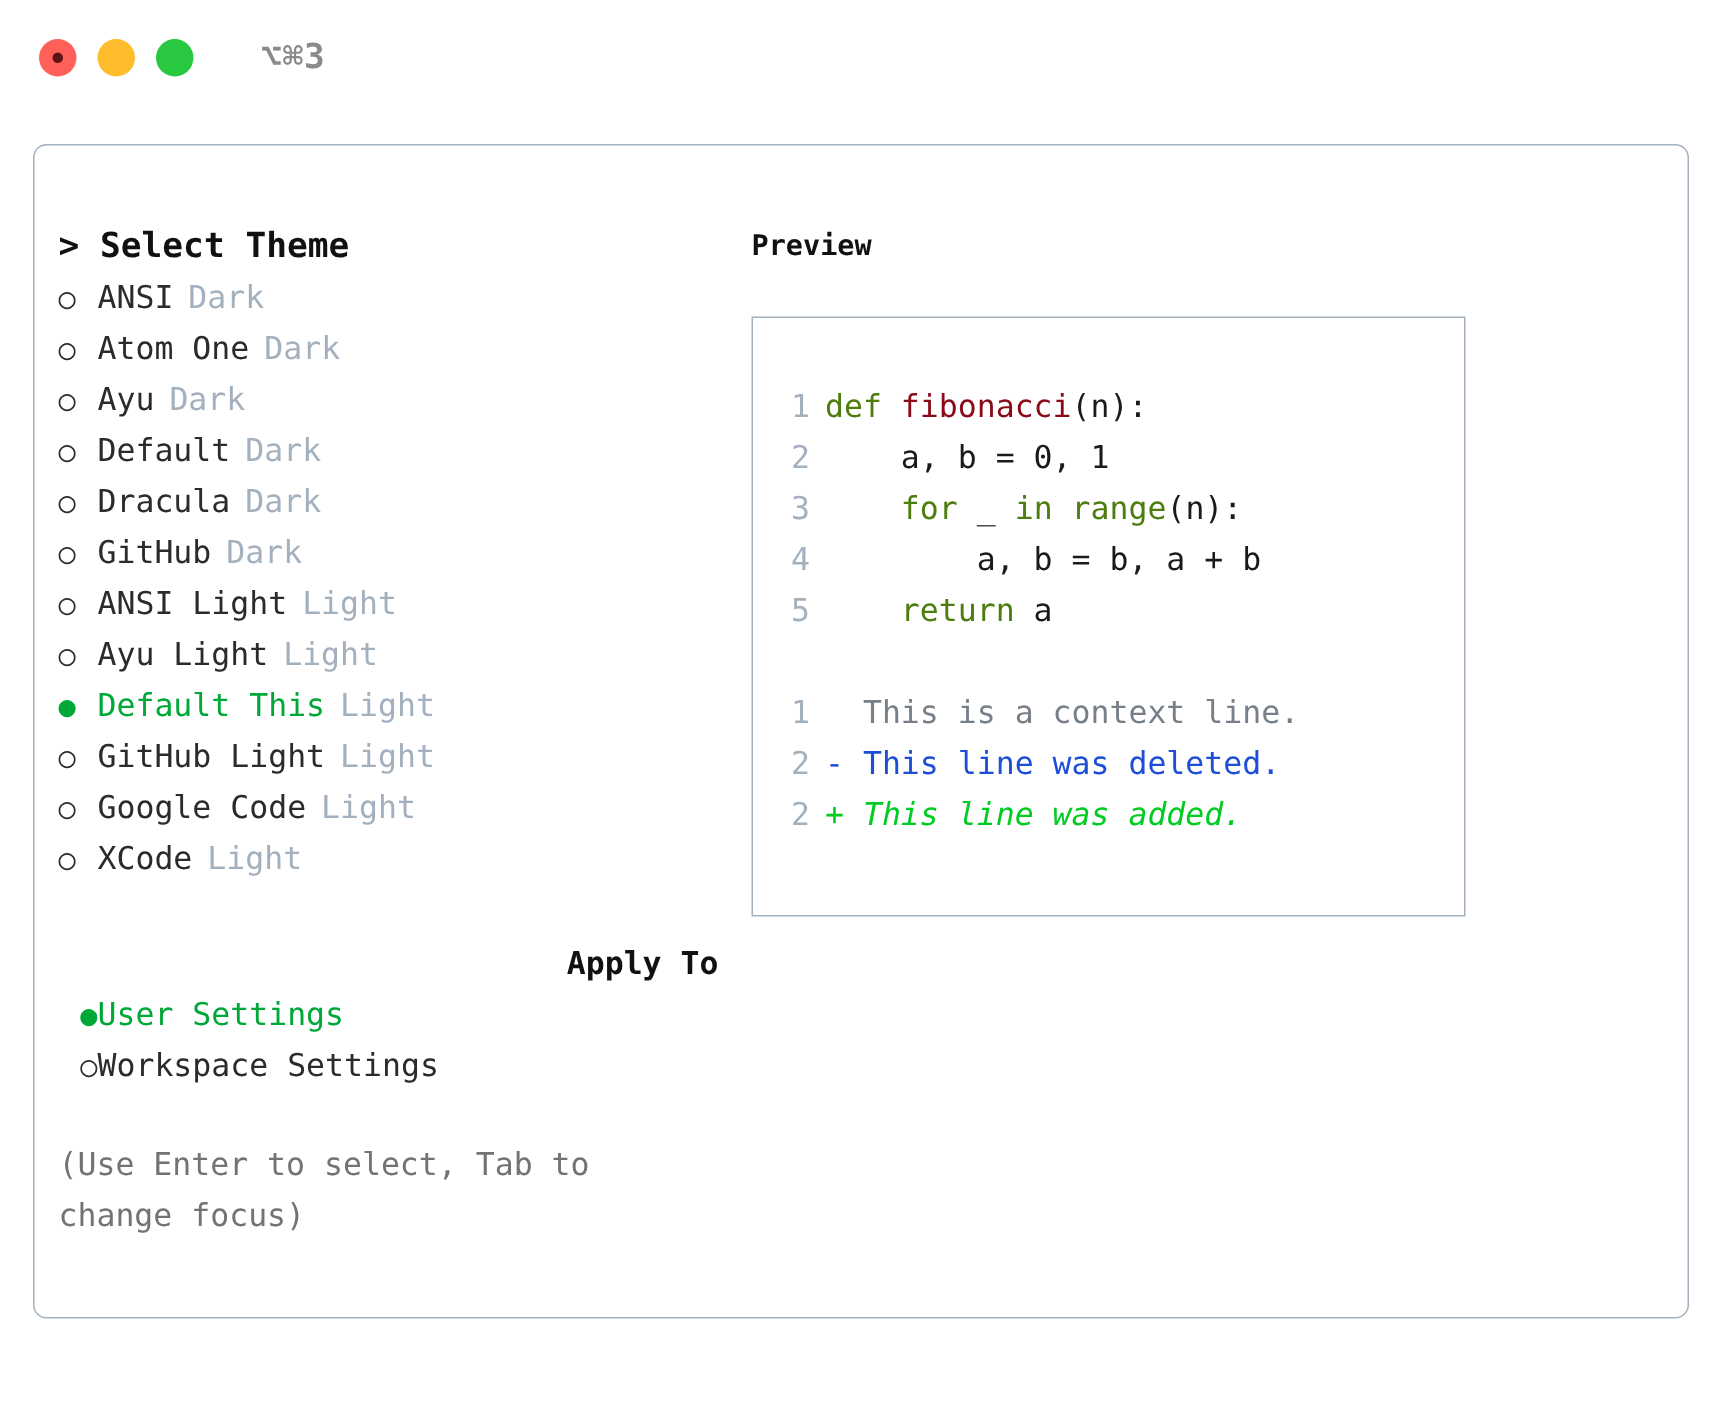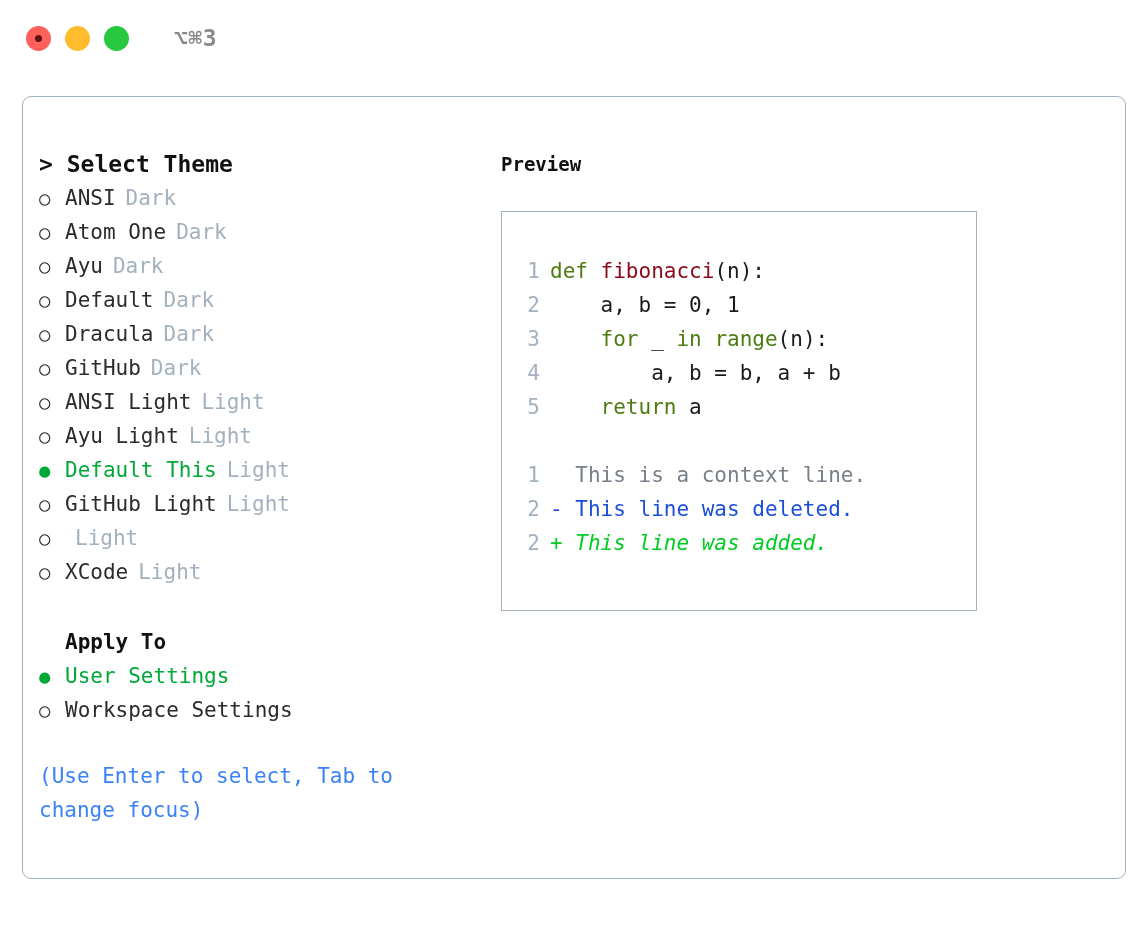--- a/index.html
+++ b/index.html
@@ -113,20 +113,21 @@
     line-height: 34px;
   }
   .marker.selected { color: #00a838; }
   .theme-name  { color: #2b2b2b; }
   .theme-row.selected .theme-name { color: #00a838; }
   .theme-kind  { color: #a3b0be; margin-left: 10px; }
 
   
   #apply-section {
     margin-top: 36px;
+    text-align: right;
   }
   #apply-header {
     font-size: 21px;
     font-weight: bold;
     color: #111111;
     padding-left: 26px;
     line-height: 34px;
     height: 34px;
   }
   .apply-row {
@@ -138,21 +139,21 @@
     white-space: pre;
   }
   .apply-label { color: #2b2b2b; }
   .apply-row.selected .apply-label { color: #00a838; }
 
   
   #hint {
     margin-top: 32px;
     width: 400px;
     font-size: 21px;
-    color: #3b82f6;
+    color: #737373;
     line-height: 34px;
   }
 
   
   #preview-column {
     position: absolute;
     left: 478px;
     top: 50px;
     width: 490px;
   }
@@ -222,21 +223,21 @@
           <div class="theme-row"><span class="marker">○</span><span class="theme-name">ANSI</span><span class="theme-kind">Dark</span></div>
           <div class="theme-row"><span class="marker">○</span><span class="theme-name">Atom One</span><span class="theme-kind">Dark</span></div>
           <div class="theme-row"><span class="marker">○</span><span class="theme-name">Ayu</span><span class="theme-kind">Dark</span></div>
           <div class="theme-row"><span class="marker">○</span><span class="theme-name">Default</span><span class="theme-kind">Dark</span></div>
           <div class="theme-row"><span class="marker">○</span><span class="theme-name">Dracula</span><span class="theme-kind">Dark</span></div>
           <div class="theme-row"><span class="marker">○</span><span class="theme-name">GitHub</span><span class="theme-kind">Dark</span></div>
           <div class="theme-row"><span class="marker">○</span><span class="theme-name">ANSI Light</span><span class="theme-kind">Light</span></div>
           <div class="theme-row"><span class="marker">○</span><span class="theme-name">Ayu Light</span><span class="theme-kind">Light</span></div>
           <div class="theme-row selected"><span class="marker selected">●</span><span class="theme-name">Default This</span><span class="theme-kind">Light</span></div>
           <div class="theme-row"><span class="marker">○</span><span class="theme-name">GitHub Light</span><span class="theme-kind">Light</span></div>
-          <div class="theme-row"><span class="marker">○</span><span class="theme-kind">Light</span></div>
+          <div class="theme-row"><span class="marker">○</span><span class="theme-name">Google Code</span><span class="theme-kind">Light</span></div>
           <div class="theme-row"><span class="marker">○</span><span class="theme-name">XCode</span><span class="theme-kind">Light</span></div>
         </div>
 
       <div id="apply-section">
         <div id="apply-header">Apply To</div>
         <div id="apply-list">
             <div class="apply-row selected"><span class="marker selected">●</span><span class="apply-label">User Settings</span></div>
             <div class="apply-row"><span class="marker">○</span><span class="apply-label">Workspace Settings</span></div>
           </div>
       </div>

